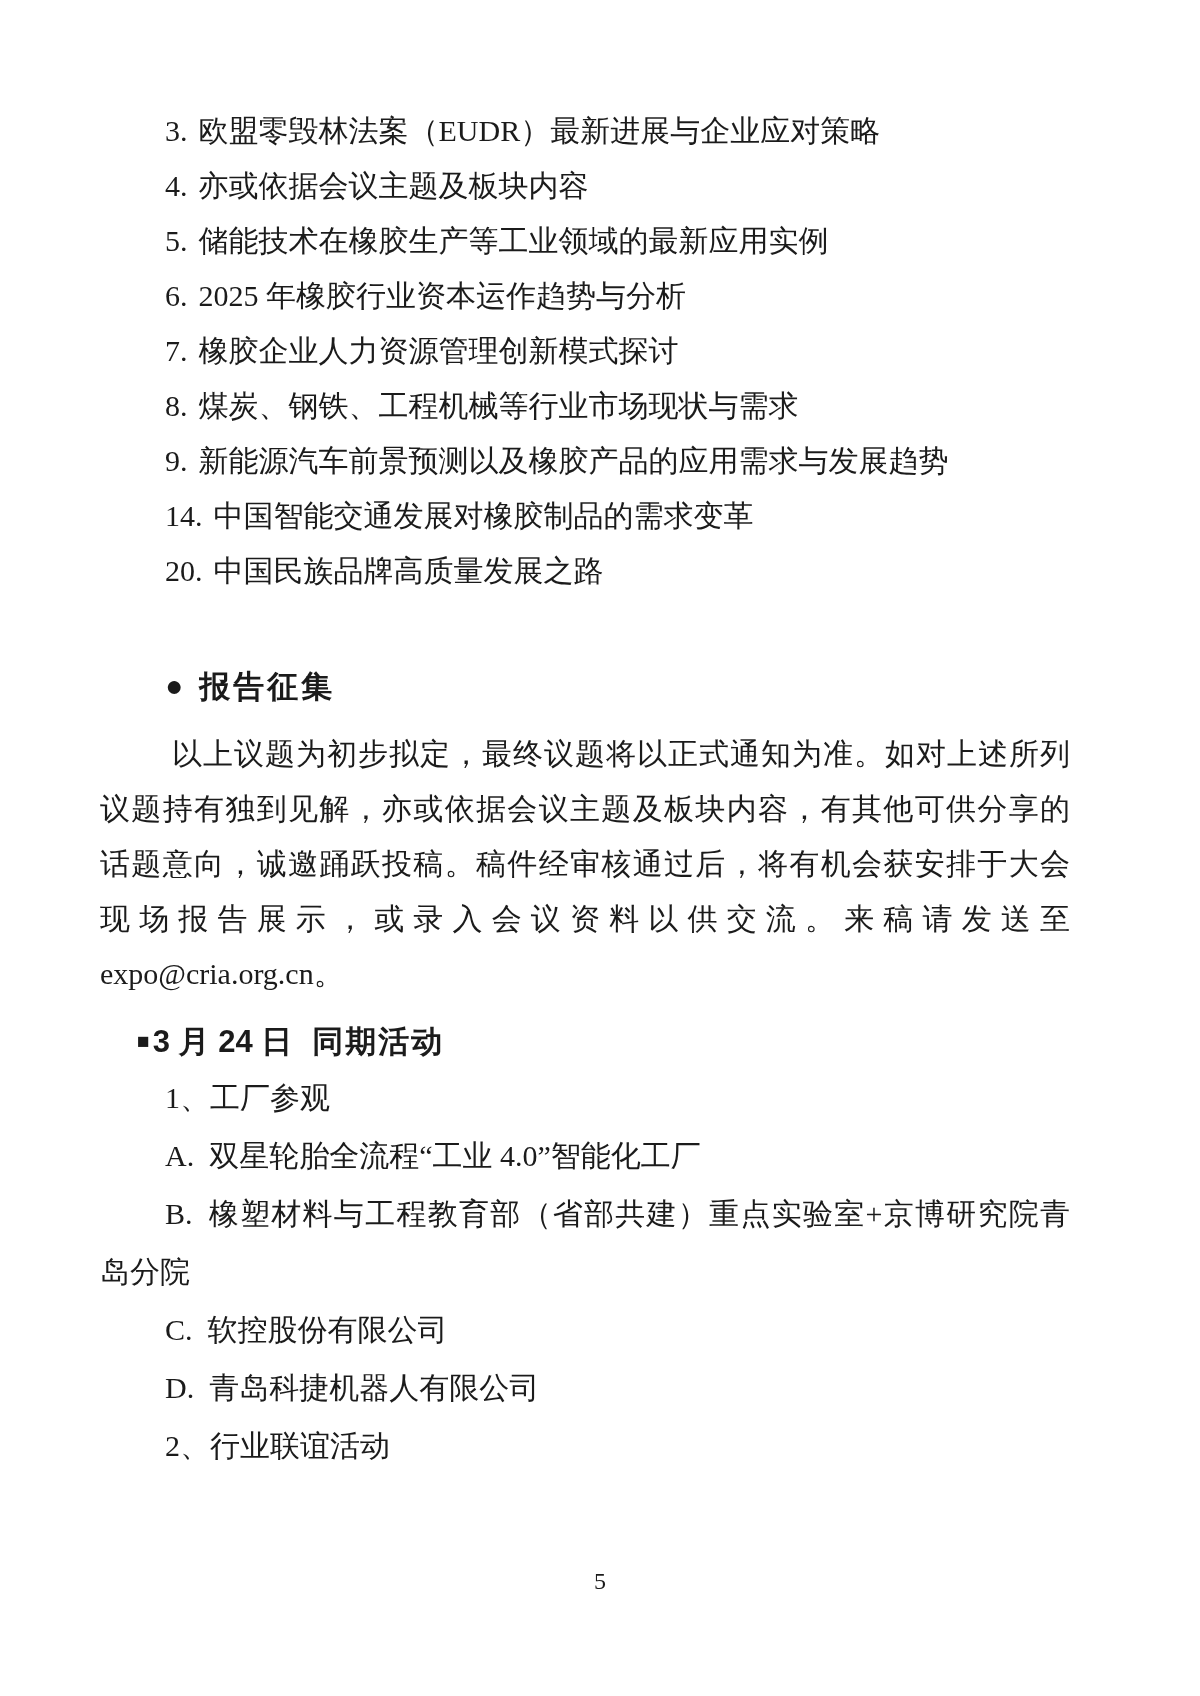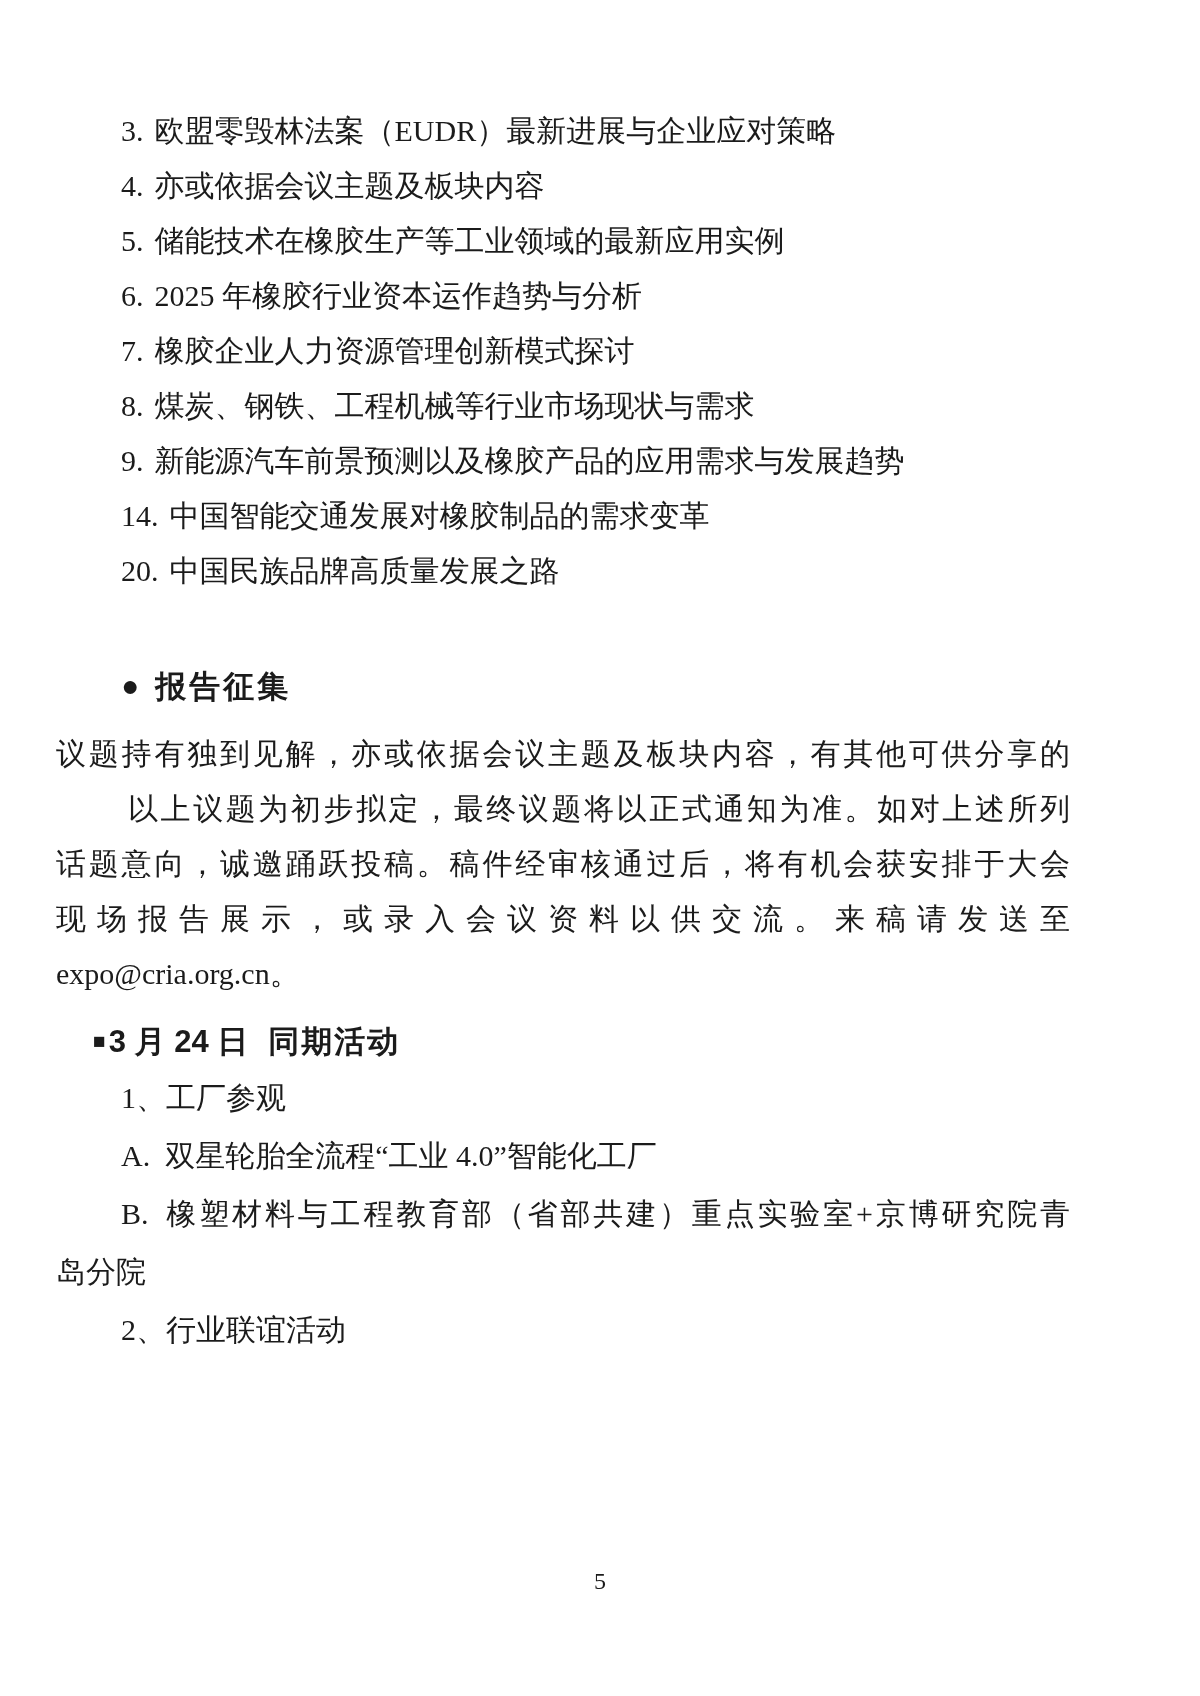--- a/index.html
+++ b/index.html
@@ -1,21 +1,21 @@
 <!DOCTYPE html>
 <html><head>
 <meta charset="utf-8">
 <style>
   html,body{margin:0;padding:0;background:#ffffff;}
   .page{
     position:relative;
     width:1200px;height:1696px;
     background:#ffffff;
     box-sizing:border-box;
-    padding:103px 130px 0 56px;
+    padding:103px 130px 0 100px;
     font-family:"Liberation Serif","DejaVu Serif",serif;
     color:#1b1b1b;
     font-size:30px;
     overflow:hidden;
   }
   .agenda-item{
     line-height:55px;
     padding-left:65px;
     white-space:nowrap;
   }
@@ -85,34 +85,36 @@
     <div class="agenda-item"><span class="num">9.</span><span>新能源汽车前景预测以及橡胶产品的应用需求与发展趋势</span></div>
     <div class="agenda-item"><span class="num">14.</span><span>中国智能交通发展对橡胶制品的需求变革</span></div>
     <div class="agenda-item"><span class="num">20.</span><span>中国民族品牌高质量发展之路</span></div>
   </div>
 
   <div class="cfp-header">
     <span class="bullet">●</span><span class="cfp-title">报告征集</span>
   </div>
 
   <div class="cfp-paragraph">
+    <div class="para-line jl indent">以上议题为初步拟定，最终议题将以正式通知为准。如对上述所列</div>
     <div class="para-line jl">议题持有独到见解，亦或依据会议主题及板块内容，有其他可供分享的</div>
-    <div class="para-line jl indent">以上议题为初步拟定，最终议题将以正式通知为准。如对上述所列</div>
     <div class="para-line jl">话题意向，诚邀踊跃投稿。稿件经审核通过后，将有机会获安排于大会</div>
     <div class="para-line jl">现场报告展示，或录入会议资料以供交流。来稿请发送至</div>
     <div class="para-line">expo@cria.org.cn。</div>
   </div>
 
   <div class="side-header">
     <span class="marker">■</span><span>3 月 24 日</span><span class="side-title">同期活动</span>
   </div>
 
   <div>
     <div class="activity-line"><span>1、</span><span>工厂参观</span></div>
     <div class="activity-line"><span class="letter">A.</span><span>双星轮胎全流程“工业 4.0”智能化工厂</span></div>
     <div class="activity-line jl"><span class="letter">B.</span><span>橡塑材料与工程教育部（省部共建）重点实验室+京博研究院青</span></div>
     <div class="activity-wrap-line">岛分院</div>
+    <div class="activity-line"><span class="letter">C.</span><span>软控股份有限公司</span></div>
+    <div class="activity-line"><span class="letter">D.</span><span>青岛科捷机器人有限公司</span></div>
     <div class="activity-line"><span>2、</span><span>行业联谊活动</span></div>
   </div>
 
   <div class="footer">5</div>
 
 </div>
 
 </body></html>

